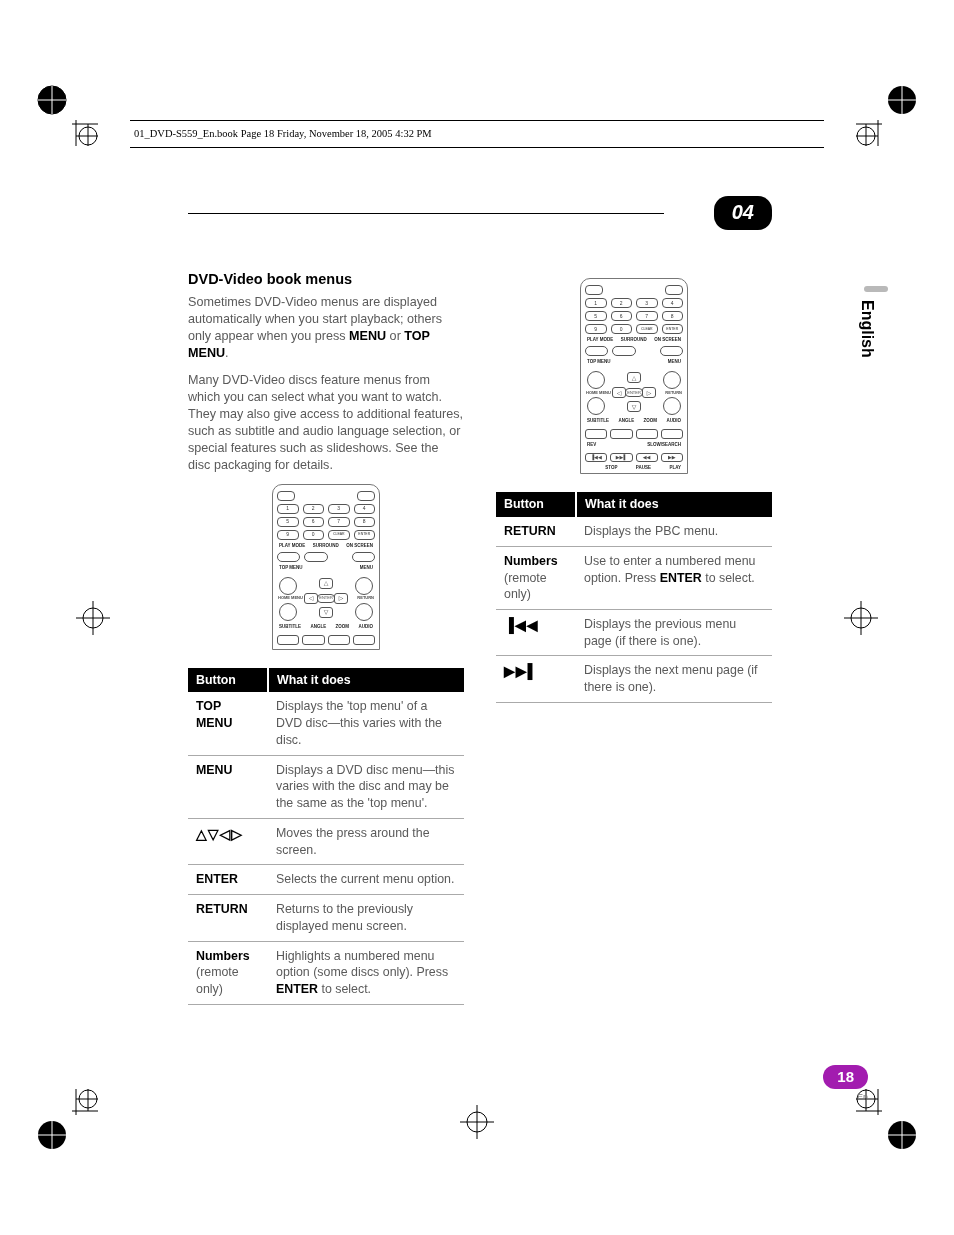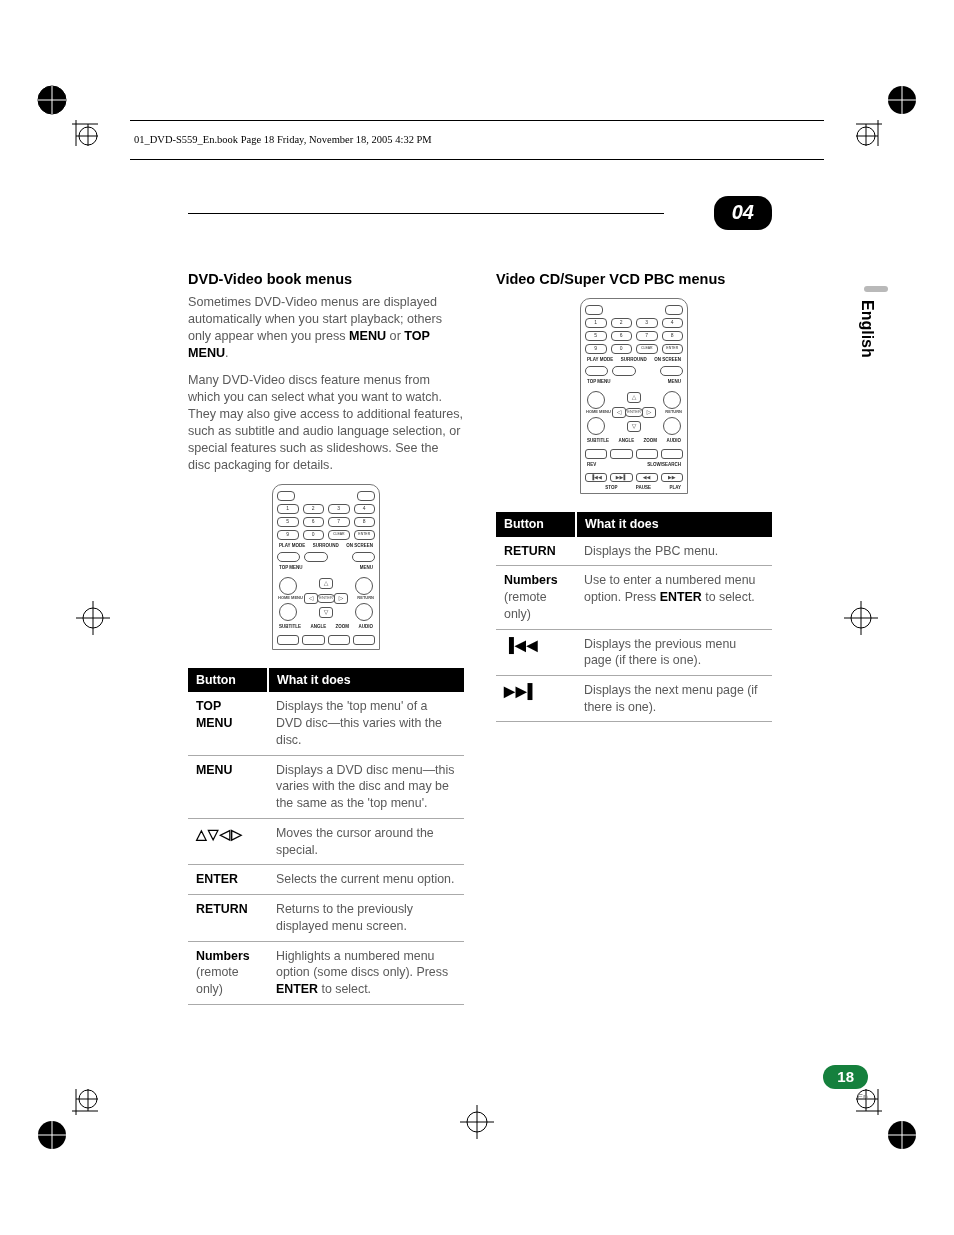--- a/index.html
+++ b/index.html
@@ -36,21 +36,21 @@
 
   
   .print-header {
     position: absolute;
     top: 120px;
     left: 130px;
     right: 130px;
     border: 1px solid #000;
     border-left: none;
     border-right: none;
-    padding: 12px 4px;
+    padding: 6px 4px;
     font-family: "Times New Roman", serif;
     font-size: 10.5px;
     color: #000;
   }
 
   .page {
     position: absolute;
     top: 196px;
     left: 188px;
     width: 584px;
@@ -223,21 +223,21 @@
   }
 
   
   .pg-badge {
     position:absolute;
     right:86px;
     bottom:132px;
     text-align:center;
   }
   .pg-badge .num{
-    background:#15803d; color:#fff; font-weight:800;
+    background:#a21caf; color:#fff; font-weight:800;
     border-radius:12px;
     padding:2px 14px;
     font-size:15px;
   }
   .pg-badge .en{
     font-size:9px; color:#777; margin-top:2px;text-align:right;
   }
 
   b.k { font-weight:800; color:#000;}
 </style>
@@ -428,40 +428,39 @@
           <tr>
               <td>TOP MENU</td>
               <td>Displays the 'top menu' of a DVD disc—this varies with the disc.</td>
             </tr>
           <tr>
               <td>MENU</td>
               <td>Displays a DVD disc menu—this varies with the disc and may be the same as the 'top menu'.</td>
             </tr>
           <tr>
               <td class="arrows-glyph">△▽◁▷</td>
-              <td>Moves the cursor around the special.</td>
+              <td>Moves the press around the screen.</td>
             </tr>
           <tr>
               <td>ENTER</td>
               <td>Selects the current menu option.</td>
             </tr>
           <tr>
               <td>RETURN</td>
               <td>Returns to the previously displayed menu screen.</td>
             </tr>
           <tr>
             <td><span>Numbers</span><br><span class="sub-note">(remote only)</span></td>
             <td><span>Highlights a numbered menu option (some discs only). Press </span><b class="k">ENTER</b><span> to select.</span></td>
           </tr>
         </tbody>
       </table>
     </div>
 
     <div class="col">
-      <h2 class="sub">Video CD/Super VCD PBC menus</h2>
 
       <div class="remote-holder">
         <div class="remote" style="padding-bottom:2px">
           <div class="row-btns">
               <div class="btn tiny"></div>
               <div style="flex:1"></div>
               <div class="btn tiny"></div>
             </div>
           <div class="row-btns">
               <div class="btn">1</div>

